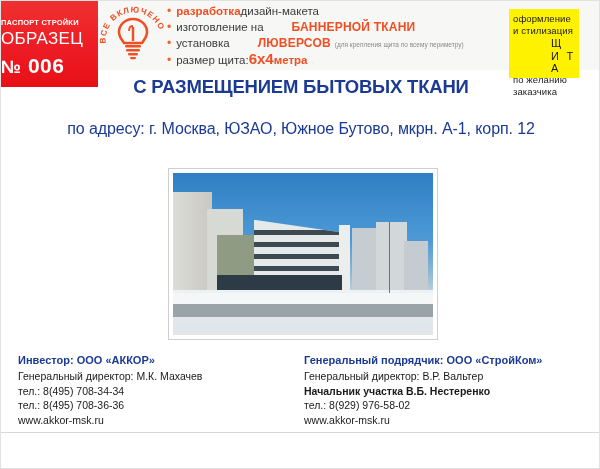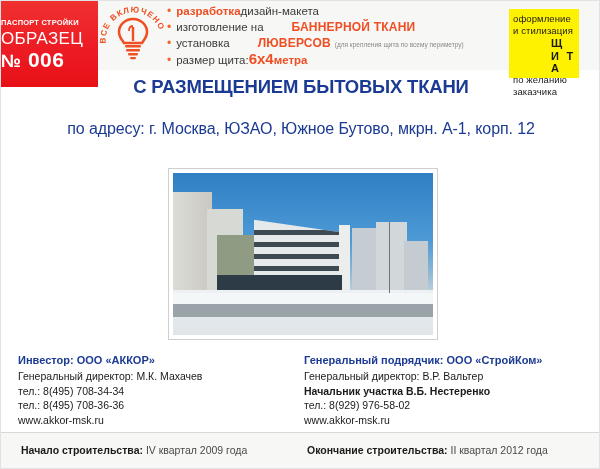--- a/index.html
+++ b/index.html
@@ -50,21 +50,21 @@
   }
   .sample-word {
     font-size: 17px;
     line-height: 20px;
     letter-spacing: .3px;
     font-weight: 400;
     margin-top: 1px;
   }
   .sample-num {
     font-size: 21px;
-    line-height: 24px;
+    line-height: 36px;
     font-weight: bold;
     letter-spacing: .5px;
     margin-top: -1px;
   }
   .sample-num .nomer { font-size: 18px; }
 
   
   .bulb-badge {
     position: absolute;
     left: 98px; top: 0;
@@ -103,21 +103,21 @@
     position: absolute;
     left: 508px; top: 8px;
     width: 70px; height: 69px;
     background: #fff200;
     color: #1a1a1a;
     box-sizing: border-box;
     padding: 4px 2px 0 4px;
     text-align: left;
   }
   .y-line { font-size: 9.5px; line-height: 12.2px; letter-spacing: .1px;}
-  .y-strong { font-weight: bold; font-size: 11px; letter-spacing: 2.3px; padding-left: 38px; }
+  .y-strong { font-weight: normal; font-size: 11px; letter-spacing: 2.3px; padding-left: 38px; }
 
   
   .title-wrap {
     position: absolute;
     left: 0; top: 74px;
     width: 600px;
     text-align: center;
   }
   .title-line {
     color: #1b3a93;
@@ -329,24 +329,14 @@
 
   <div class="contacts-right">
     <div class="contact-head">Генеральный подрядчик: ООО «СтройКом»</div>
     <div class="contact-line">Генеральный директор: В.Р. Вальтер</div>
     <div class="contact-line bolder">Начальник участка В.Б. Нестеренко</div>
     <div class="contact-line">тел.: 8(929) 976-58-02</div>
     <div class="contact-line">www.akkor-msk.ru</div>
   </div>
 
   <div class="footer-rule"></div>
-  <div class="footer">
-    <div class="footer-item start">
-      <span class="footer-label">Начало строительства:</span>
-      <span class="footer-value">IV квартал 2009 года</span>
-    </div>
-    <div class="footer-item end">
-      <span class="footer-label">Окончание строительства:</span>
-      <span class="footer-value">II квартал 2012 года</span>
-    </div>
-  </div>
 
 </div>
 
 </body></html>

